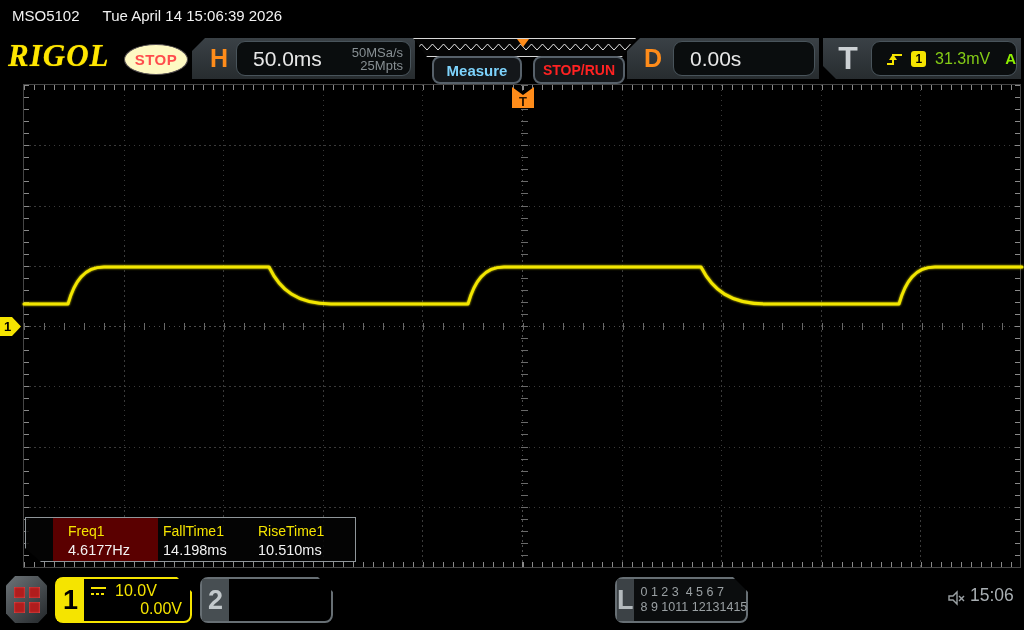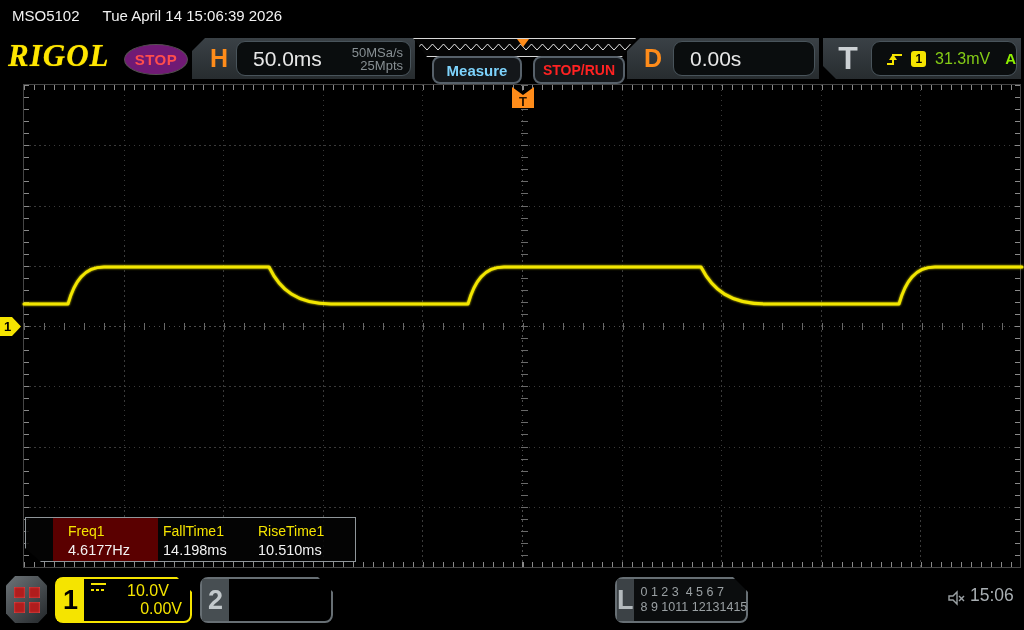--- a/index.html
+++ b/index.html
@@ -5,21 +5,21 @@
   html,body{margin:0;padding:0;background:#000;width:1024px;height:630px;overflow:hidden;
     font-family:"Liberation Sans",sans-serif;-webkit-font-smoothing:antialiased;}
   .abs{position:absolute;}
   
   #top-info{left:0;top:0;width:1024px;height:30px;display:flex;align-items:center;color:#f2f2f2;font-size:15px;}
   #top-info .model{margin-left:12px;}
   #top-info .dt{margin-left:23px;}
   
   #logo{left:8px;top:38px;font-family:"Liberation Serif",serif;font-weight:bold;font-style:italic;
     font-size:31px;color:#ffe600;letter-spacing:1px;text-shadow:0 0 1px #a09000;}
-  #stop-badge{left:124px;top:44px;width:62px;height:29px;background:#701a75;border:1px solid #565052;
+  #stop-badge{left:124px;top:44px;width:62px;height:29px;background:#fef9c3;border:1px solid #565052;
     border-radius:50%;display:flex;align-items:center;justify-content:center;
     color:#ff4d4d;font-weight:bold;font-size:15px;letter-spacing:.5px;}
   .panel-outer{background:linear-gradient(#3a4146,#272c2f);height:41px;top:38px;}
   .cut-tl{clip-path:polygon(13px 0,100% 0,100% 100%,0 100%,0 13px);}
   .cut-bl{clip-path:polygon(0 0,100% 0,100% 100%,13px 100%,0 calc(100% - 13px));}
   .panel-label{font-weight:bold;font-size:25px;line-height:41px;text-align:center;}
   .panel-inner{position:absolute;top:3px;bottom:3px;right:4px;background:#0a0d0e;border:1px solid #49545b;
     border-radius:9px;display:flex;align-items:center;}
   #h-panel{left:192px;width:223px;}
   #h-panel .panel-label{position:absolute;left:12px;width:30px;color:#ff8c1a;}
@@ -80,21 +80,21 @@
   #apps-icon .grid2{display:grid;grid-template-columns:11px 11px;grid-template-rows:11px 11px;gap:4px;}
   #apps-icon .sq{background:#b01d1d;box-shadow:inset 0 0 2px #ff6a6a;}
   .ch-badge{top:577px;height:46px;box-sizing:border-box;border-radius:8px;background:#000;display:flex;
     clip-path:polygon(0 0,calc(100% - 15px) 0,100% 15px,100% 100%,0 100%);}
   #ch1-badge{left:55px;width:137px;border:2px solid #f5e400;}
   #ch2-badge{left:200px;width:133px;border:2px solid #676f74;}
   .ch-tab{width:27px;display:flex;align-items:center;justify-content:center;font-weight:bold;font-size:27px;}
   #ch1-badge .ch-tab{background:#f5e400;color:#000;}
   #ch2-badge .ch-tab{background:#474e52;color:#c3c9cc;}
   .ch-vals{flex:1;display:flex;flex-direction:column;justify-content:center;padding:1px 8px 1px 6px;}
-  .ch-row1{display:flex;align-items:flex-start;gap:20px;font-size:16px;}
+  .ch-row1{display:flex;align-items:center;gap:8px;font-size:16px;}
   .ch-row2{text-align:right;font-size:16px;}
   #ch1-badge .ch-vals{color:#f5e400;}
   #ch2-badge .ch-vals{color:#c3c9cc;}
   .coup{width:17px;height:11px;position:relative;flex:0 0 auto;}
   .coup:before{content:"";position:absolute;left:1px;right:1px;top:1px;height:2px;background:currentColor;}
   .coup:after{content:"";position:absolute;left:1px;right:1px;bottom:2px;height:2px;
     background:repeating-linear-gradient(to right,currentColor 0 3px,transparent 3px 5px);}
   #logic-badge{left:615px;top:577px;width:133px;height:46px;box-sizing:border-box;border:2px solid #676f74;
     border-radius:8px;background:#0b0d0e;display:flex;
     clip-path:polygon(0 0,calc(100% - 15px) 0,100% 15px,100% 100%,0 100%);}

